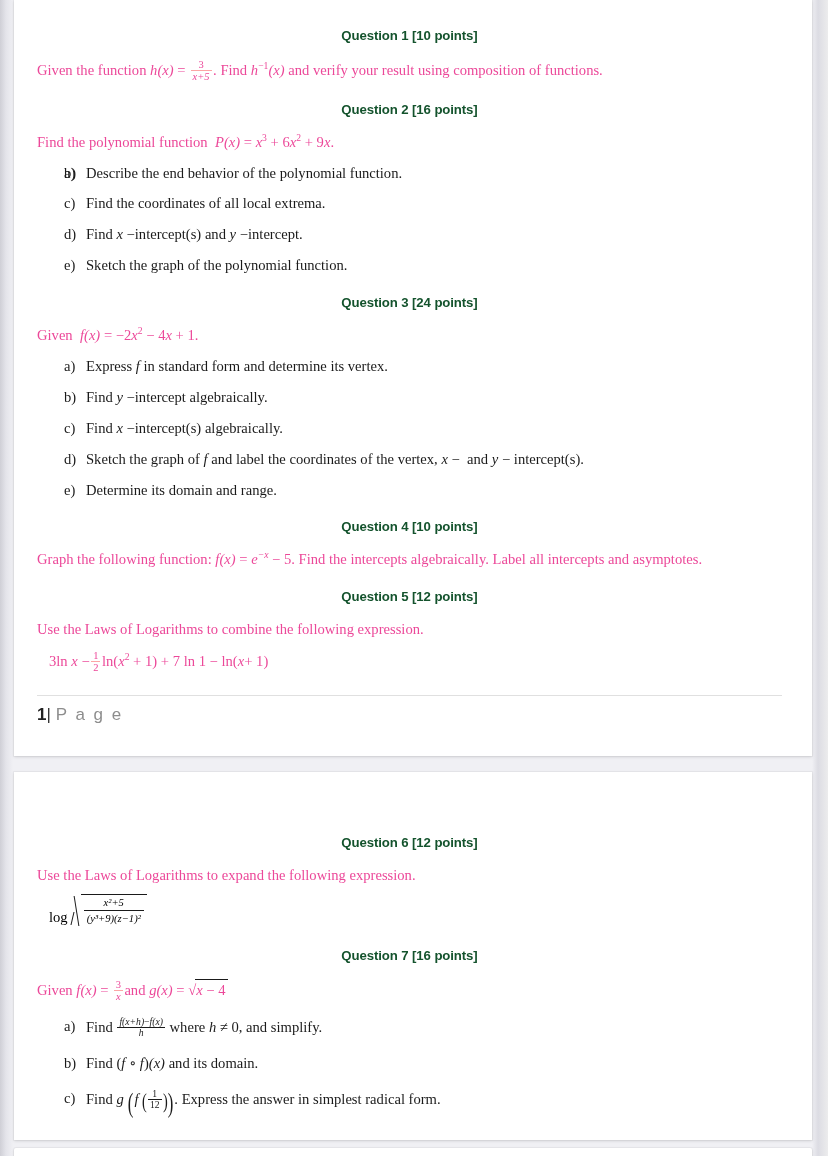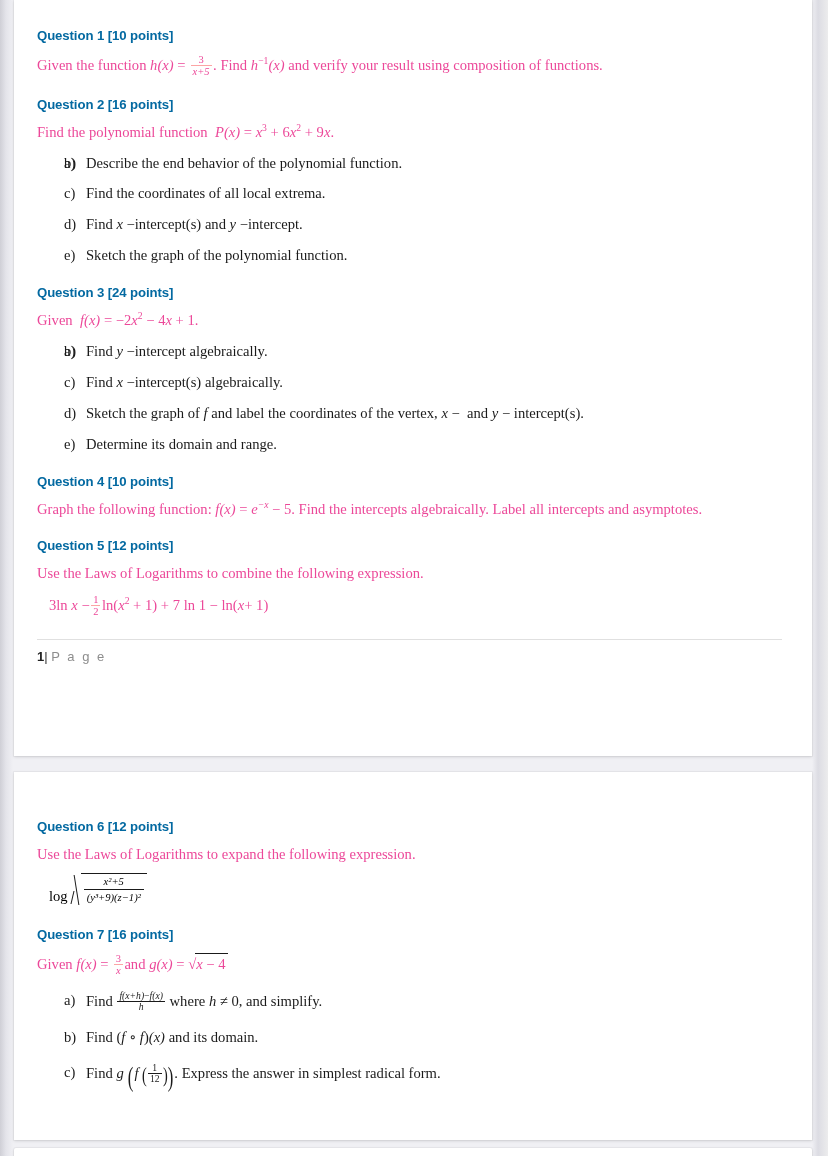--- a/index.html
+++ b/index.html
@@ -36,23 +36,24 @@
     padding-right: 30px;
   }
   .p1-inner { padding-top: 28px; }
   .p2-inner { padding-top: 47px; }
 
   
   .qhead {
     font-family: "Liberation Sans", "DejaVu Sans", sans-serif;
     font-weight: bold;
     font-size: 13.2px;
-    color: #0369a1;
+    color: #14532d;
     letter-spacing: -0.1px;
-    margin: 0;
+    margin: 16px;
+    text-align: center;
   }
   .qbody {
     font-size: 14.6px;
     color: #ec4899;
     margin: 0;
     line-height: 1.25;
   }
   .mi { font-style: italic; }
 
   
@@ -173,21 +174,21 @@
   .bigrad .radbody .den { display: block; padding: 1px 3px 0 3px; border-top: 1px solid #1a1a1a; }
 
   
   .footer-rule {
     border-top: 1px solid #e0e0e0;
     margin-top: 22px;
   }
   .footer {
     margin-top: 9px;
     font-family: "Liberation Sans", "DejaVu Sans", sans-serif;
-    font-size: 13px;
+    font-size: 17px;
   }
   .footer .pnum { font-weight: bold; color: #222; }
   .footer .pbar { color: #333; }
   .footer .ptxt { color: #8d8d8d; letter-spacing: 2.0px; }
 </style>
 </head>
 <body>
 
 <div class="viewport">
 
@@ -219,21 +220,21 @@
       <div class="qhead sp-block">Question 3 [24 points]</div>
       <div class="qbody sp-aftr-head">
         <span>Given</span>&nbsp;
         <span class="mi">f</span><span class="mi">(x)</span>
         <span>=</span>
         <span>−2</span><span class="mi">x</span><sup class="ex">2</sup>
         <span>− 4</span><span class="mi">x</span>
         <span>+ 1</span><span>.</span>
       </div>
       <ol class="parts">
-        <li><span class="lbl">a)</span></li>
+        <li><span class="lbl">a)</span><span>Express <span class="mi">f</span> in standard form and determine its vertex.</span></li>
         <li><span class="lbl">b)</span><span>Find <span class="mi">y</span> −intercept algebraically.</span></li>
         <li><span class="lbl">c)</span><span>Find <span class="mi">x</span> −intercept(s) algebraically.</span></li>
         <li><span class="lbl">d)</span><span>Sketch the graph of <span class="mi">f</span> and label the coordinates of the vertex, <span class="mi">x</span> −&nbsp; and <span class="mi">y</span> − intercept(s).</span></li>
         <li><span class="lbl">e)</span><span>Determine its domain and range.</span></li>
       </ol>
 
       <div class="qhead sp-block">Question 4 [10 points]</div>
       <div class="qbody sp-aftr-head">
         <span>Graph the following function:</span>
         <span class="mi">f</span><span class="mi">(x)</span>

